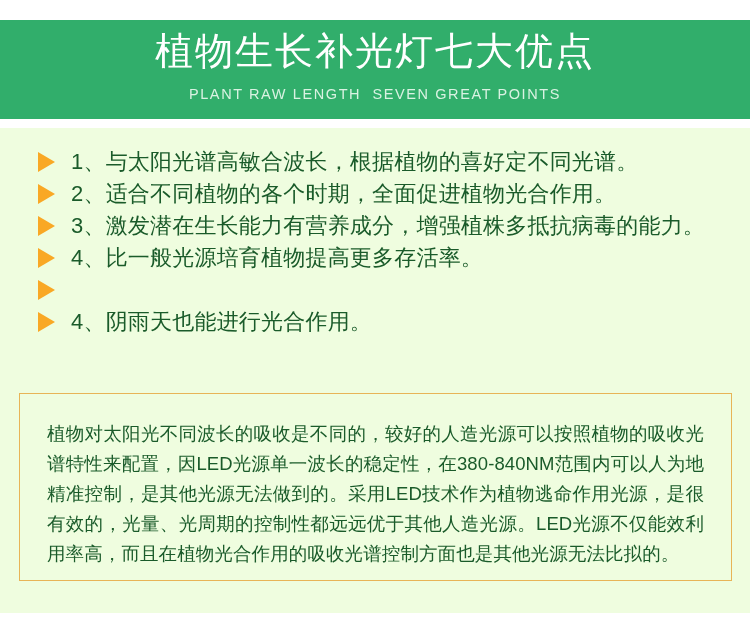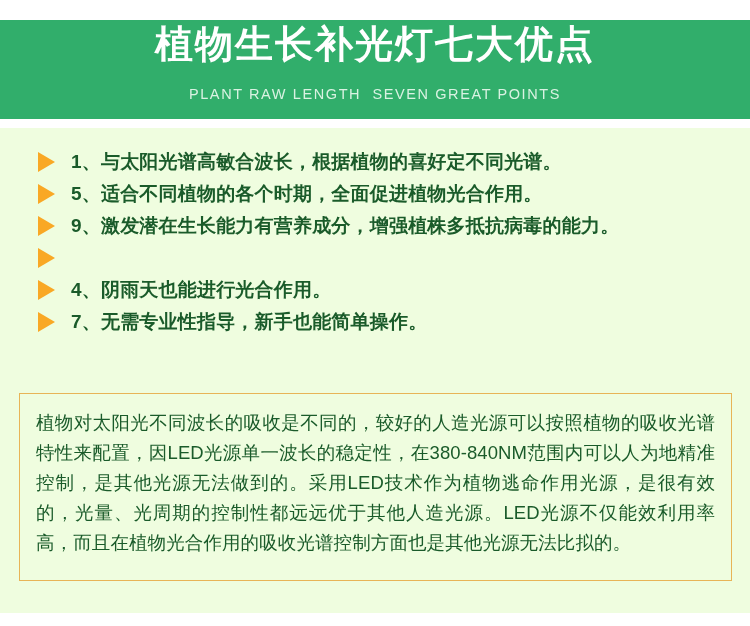--- a/index.html
+++ b/index.html
@@ -35,34 +35,34 @@
     display: flex;
     flex-direction: column;
     align-items: center;
     justify-content: center;
   }
   .header-title {
     color: #ffffff;
     font-size: 38px;
     line-height: 46px;
     letter-spacing: 2px;
-    font-weight: 700;
+    font-weight: 400;
     white-space: nowrap;
     text-align: center;
     margin: 0 0 2px 0;
   }
   .header-subtitle {
     color: #d9f2e2;
     font-size: 14.5px;
     line-height: 18px;
     letter-spacing: 1.6px;
     font-weight: 400;
     white-space: pre;
     text-align: center;
-    margin: 16px;
+    margin: 9px;
   }
 
   
   .content-block {
     position: absolute;
     left: 0;
     top: 128px;
     width: 750px;
     height: 485px;
     background: #effddf;
@@ -91,25 +91,25 @@
     width: 0;
     height: 0;
     border-top: 10px solid transparent;
     border-bottom: 10px solid transparent;
     border-left: 17px solid #f9a825;
     margin-right: 16px;
     display: block;
   }
   .feature-text {
     color: #1a5b2a;
-    font-size: 19px;
+    font-size: 22px;
     line-height: 30px;
     letter-spacing: 0.2px;
     white-space: nowrap;
-    font-weight: 700;
+    font-weight: 400;
   }
 
   
   .paragraph-box {
     position: absolute;
     left: 19px;
     top: 265px;
     width: 713px;
     height: 188px;
     border: 1px solid #e8b457;
@@ -117,21 +117,21 @@
     box-sizing: border-box;
     padding: 14px 16px 10px 16px;
   }
   .paragraph-text {
     color: #1a5b2a;
     font-size: 18.5px;
     line-height: 30px;
     letter-spacing: 0.1px;
     text-align: justify;
     text-justify: inter-ideograph;
-    margin: 0;
+    margin: 11px;
     font-weight: 400;
   }
 </style>
 </head>
 <body>
 
 <div class="page">
 
   <div class="header-banner">
     <div class="header-title">植物生长补光灯七大优点</div>
@@ -140,36 +140,36 @@
 
   <div class="content-block">
 
     <ul class="feature-list">
       <li class="feature-item">
         <span class="bullet-triangle"></span>
         <span class="feature-text">1、与太阳光谱高敏合波长，根据植物的喜好定不同光谱。</span>
       </li>
       <li class="feature-item">
         <span class="bullet-triangle"></span>
-        <span class="feature-text">5、适合不同植物的各个时期，全面促进植物光合作用。</span>
+        <span class="feature-text">2、适合不同植物的各个时期，全面促进植物光合作用。</span>
       </li>
       <li class="feature-item">
         <span class="bullet-triangle"></span>
-        <span class="feature-text">9、激发潜在生长能力有营养成分，增强植株多抵抗病毒的能力。</span>
+        <span class="feature-text">3、激发潜在生长能力有营养成分，增强植株多抵抗病毒的能力。</span>
+      </li>
+      <li class="feature-item">
+        <span class="bullet-triangle"></span>
+        <span class="feature-text">4、比一般光源培育植物提高更多存活率。</span>
       </li>
       <li class="feature-item">
         <span class="bullet-triangle"></span>
       </li>
       <li class="feature-item">
         <span class="bullet-triangle"></span>
         <span class="feature-text">4、阴雨天也能进行光合作用。</span>
-      </li>
-      <li class="feature-item">
-        <span class="bullet-triangle"></span>
-        <span class="feature-text">7、无需专业性指导，新手也能简单操作。</span>
       </li>
     </ul>
 
     <div class="paragraph-box">
       <p class="paragraph-text">植物对太阳光不同波长的吸收是不同的，较好的人造光源可以按照植物的吸收光谱特性来配置，因LED光源单一波长的稳定性，在380-840NM范围内可以人为地精准控制，是其他光源无法做到的。采用LED技术作为植物逃命作用光源，是很有效的，光量、光周期的控制性都远远优于其他人造光源。LED光源不仅能效利用率高，而且在植物光合作用的吸收光谱控制方面也是其他光源无法比拟的。</p>
     </div>
 
   </div>
 </div>
 

